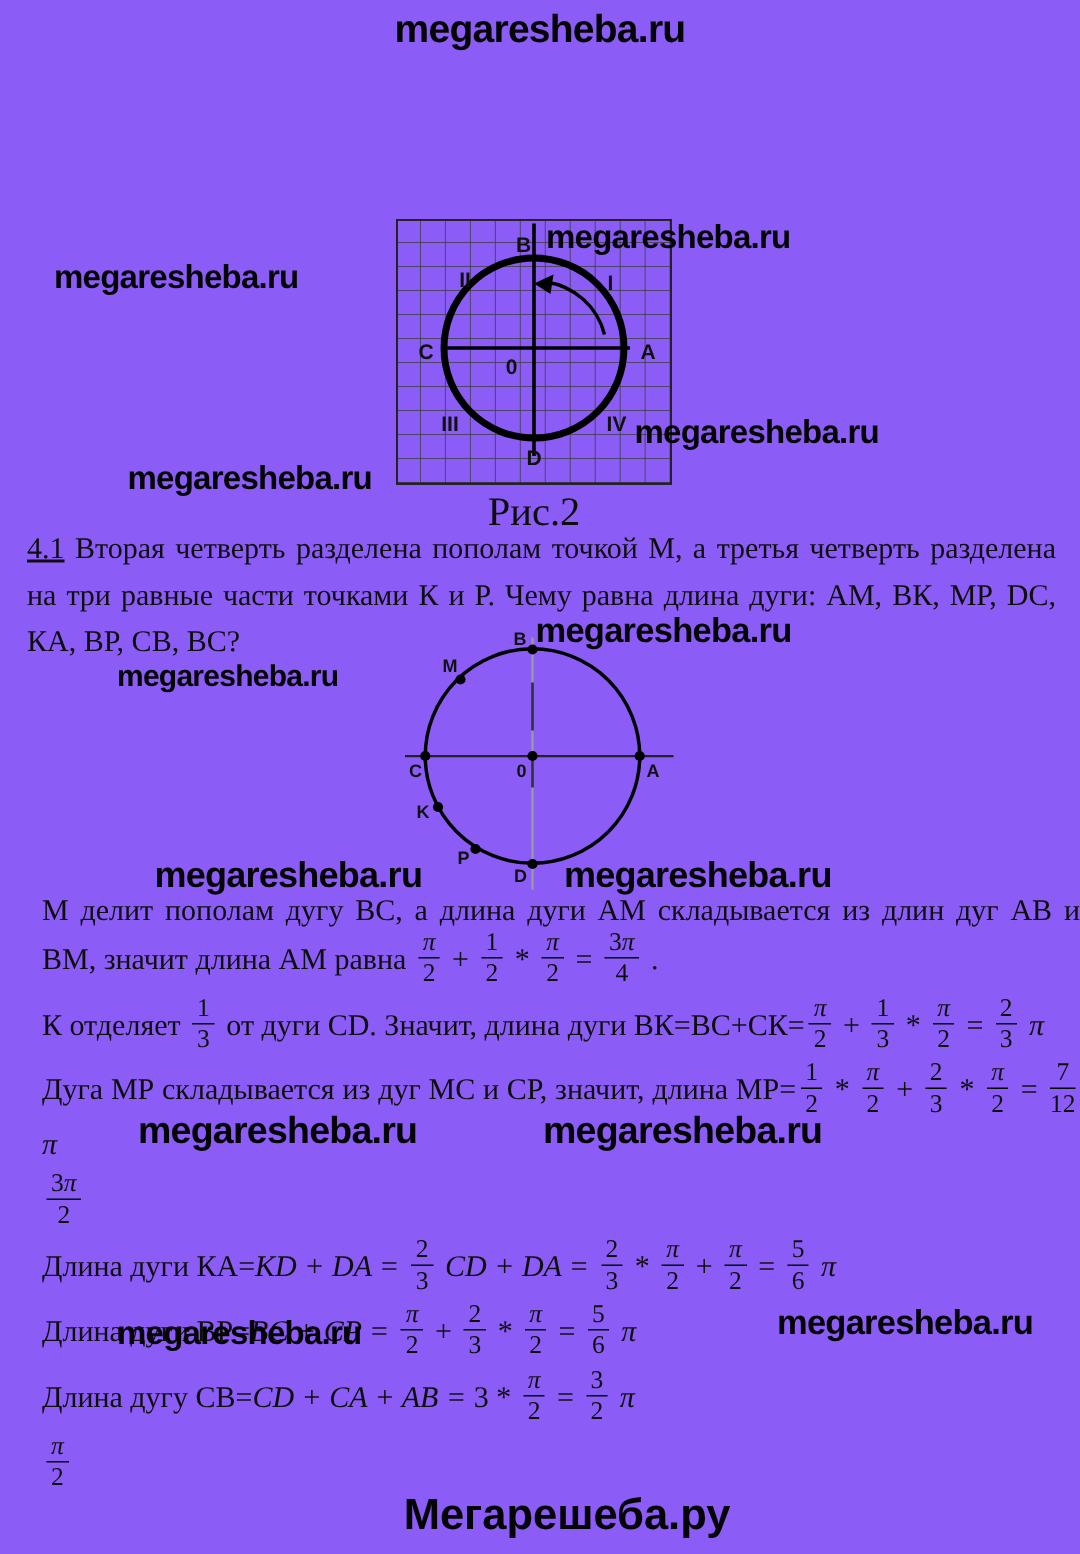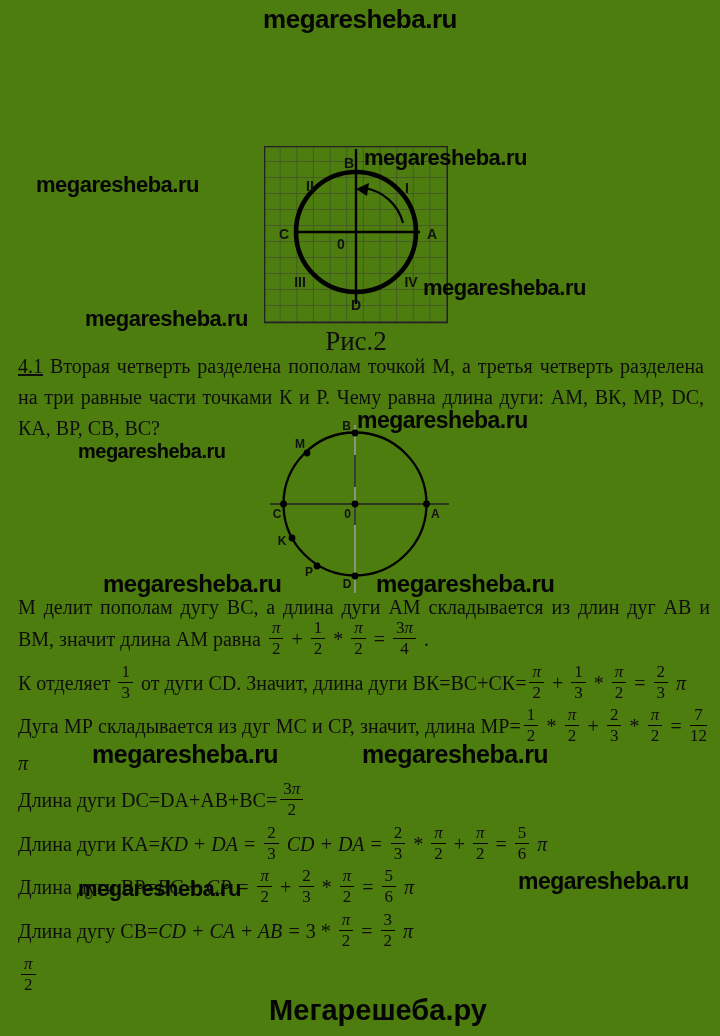--- a/index.html
+++ b/index.html
@@ -1,16 +1,16 @@
 <!DOCTYPE html>
 <html><head>
 <meta charset="utf-8">
 <style>
   html,body{margin:0;padding:0;background:#e8e8e8;}
-  #page{position:relative;width:720px;height:1036px;background:#4d7c0f;margin:0 auto;
+  #page{position:relative;width:720px;height:1036px;background:#8b5cf6;margin:0 auto;
         font-family:"Liberation Serif",serif;color:#0e0e0e;overflow:hidden;}
   .wm{position:absolute;font-family:"Liberation Sans",sans-serif;font-weight:bold;
       color:#050505;white-space:nowrap;letter-spacing:-0.5px;}
   #wm-header{top:4px;left:0;right:0;text-align:center;font-size:26px;}
   #wm-f1-left{top:172px;left:36px;font-size:22px;}
   #wm-f1-topright{top:145px;left:364px;font-size:22px;}
   #wm-f1-bottomright{top:275px;left:423px;font-size:22px;}
   #wm-f1-bottomleft{top:306px;left:85px;font-size:22px;}
   #wm-problem{top:407px;left:357px;font-size:23px;}
   #wm-f2-left{top:440px;left:78px;font-size:20px;}
@@ -21,21 +21,21 @@
   #wm-bp-left{top:876px;left:78px;font-size:22px;}
   #wm-bp-right{top:868px;left:518px;font-size:23px;}
   #intro{position:absolute;top:44px;left:18px;width:686px;font-size:20px;line-height:31px;
          text-align:justify;}
   #fig1{position:absolute;top:146px;left:264px;}
   #fig1-caption{position:absolute;top:326px;left:306px;width:100px;text-align:center;font-size:27px;}
   #problem{position:absolute;top:331px;left:18px;width:686px;font-size:20px;line-height:31px;
            text-align:justify;}
   #problem .u{text-decoration:underline;}
   #fig2{position:absolute;top:417px;left:265px;}
-  #solution{position:absolute;top:592px;left:18px;width:692px;font-size:20px;}
+  #solution{position:absolute;top:592px;left:28px;width:692px;font-size:20px;}
   .sline{margin-bottom:5px;line-height:30px;text-align:justify;}
   .mit{font-style:italic;}
   .fr{display:inline-block;vertical-align:middle;text-align:center;line-height:1.05;
       font-size:17px;margin:0 3px;position:relative;top:-3px;}
   .fr .n{display:block;padding:0 3px 1px;border-bottom:1.3px solid #000;}
   .fr .d{display:block;padding-top:1px;}
   .fr i,.mit{font-family:"Liberation Serif",serif;}
   #footer{position:absolute;top:994px;left:0;right:0;text-align:center;
           font-family:"Liberation Sans",sans-serif;font-weight:bold;font-size:29px;color:#050505;margin-left:36px;}
   svg text{font-family:"Liberation Sans",sans-serif;font-weight:bold;fill:#111;}
@@ -99,21 +99,21 @@
     <text x="166" y="101" font-size="12" text-anchor="start">A</text>
     <text x="17" y="128" font-size="12" text-anchor="middle">K</text>
     <text x="44" y="159" font-size="12" text-anchor="middle">P</text>
     <text x="82" y="171" font-size="12" text-anchor="middle">D</text>
   </svg>
 
   <div id="solution">
       <div class="sline"><span>М делит пополам дугу ВС, а длина дуги АМ складывается из длин дуг АВ  и ВМ, значит длина АМ равна </span><span class="fr"><span class="n"><i>π</i></span><span class="d">2</span></span><span> + </span><span class="fr"><span class="n">1</span><span class="d">2</span></span><span> * </span><span class="fr"><span class="n"><i>π</i></span><span class="d">2</span></span><span> = </span><span class="fr"><span class="n">3<i>π</i></span><span class="d">4</span></span><span> .</span></div>
       <div class="sline"><span>К отделяет </span><span class="fr"><span class="n">1</span><span class="d">3</span></span><span> от дуги CD. Значит, длина дуги ВК=ВС+СК=</span><span class="fr"><span class="n"><i>π</i></span><span class="d">2</span></span><span> + </span><span class="fr"><span class="n">1</span><span class="d">3</span></span><span> * </span><span class="fr"><span class="n"><i>π</i></span><span class="d">2</span></span><span> = </span><span class="fr"><span class="n">2</span><span class="d">3</span></span><span class="mit"> <i>π</i></span></div>
       <div class="sline"><span>Дуга МР складывается из дуг МС и СР, значит, длина МР=</span><span class="fr"><span class="n">1</span><span class="d">2</span></span><span> * </span><span class="fr"><span class="n"><i>π</i></span><span class="d">2</span></span><span> + </span><span class="fr"><span class="n">2</span><span class="d">3</span></span><span> * </span><span class="fr"><span class="n"><i>π</i></span><span class="d">2</span></span><span> = </span><span class="fr"><span class="n">7</span><span class="d">12</span></span><span class="mit"> <i>π</i></span></div>
-      <div class="sline"><span>Длина дуги DC=DA+АВ+ВС=</span><span class="fr"><span class="n">3<i>π</i></span><span class="d">2</span></span></div>
+      <div class="sline"><span class="fr"><span class="n">3<i>π</i></span><span class="d">2</span></span></div>
       <div class="sline"><span>Длина дуги КА=</span><span class="mit">KD + DA = </span><span class="fr"><span class="n">2</span><span class="d">3</span></span><span class="mit"> CD + DA = </span><span class="fr"><span class="n">2</span><span class="d">3</span></span><span> * </span><span class="fr"><span class="n"><i>π</i></span><span class="d">2</span></span><span> + </span><span class="fr"><span class="n"><i>π</i></span><span class="d">2</span></span><span> = </span><span class="fr"><span class="n">5</span><span class="d">6</span></span><span class="mit"> <i>π</i></span></div>
       <div class="sline"><span>Длина дуги ВР=</span><span class="mit">BC + CP = </span><span class="fr"><span class="n"><i>π</i></span><span class="d">2</span></span><span> + </span><span class="fr"><span class="n">2</span><span class="d">3</span></span><span> * </span><span class="fr"><span class="n"><i>π</i></span><span class="d">2</span></span><span> = </span><span class="fr"><span class="n">5</span><span class="d">6</span></span><span class="mit"> <i>π</i></span></div>
       <div class="sline"><span>Длина дугу СВ=</span><span class="mit">CD + CA + AB = </span><span>3 * </span><span class="fr"><span class="n"><i>π</i></span><span class="d">2</span></span><span> = </span><span class="fr"><span class="n">3</span><span class="d">2</span></span><span class="mit"> <i>π</i></span></div>
       <div class="sline"><span class="fr"><span class="n"><i>π</i></span><span class="d">2</span></span></div>
     </div>
 
   <div class="wm" id="wm-f1-left">megaresheba.ru</div>
   <div class="wm" id="wm-f1-topright">megaresheba.ru</div>
   <div class="wm" id="wm-f1-bottomright">megaresheba.ru</div>
   <div class="wm" id="wm-f1-bottomleft">megaresheba.ru</div>

